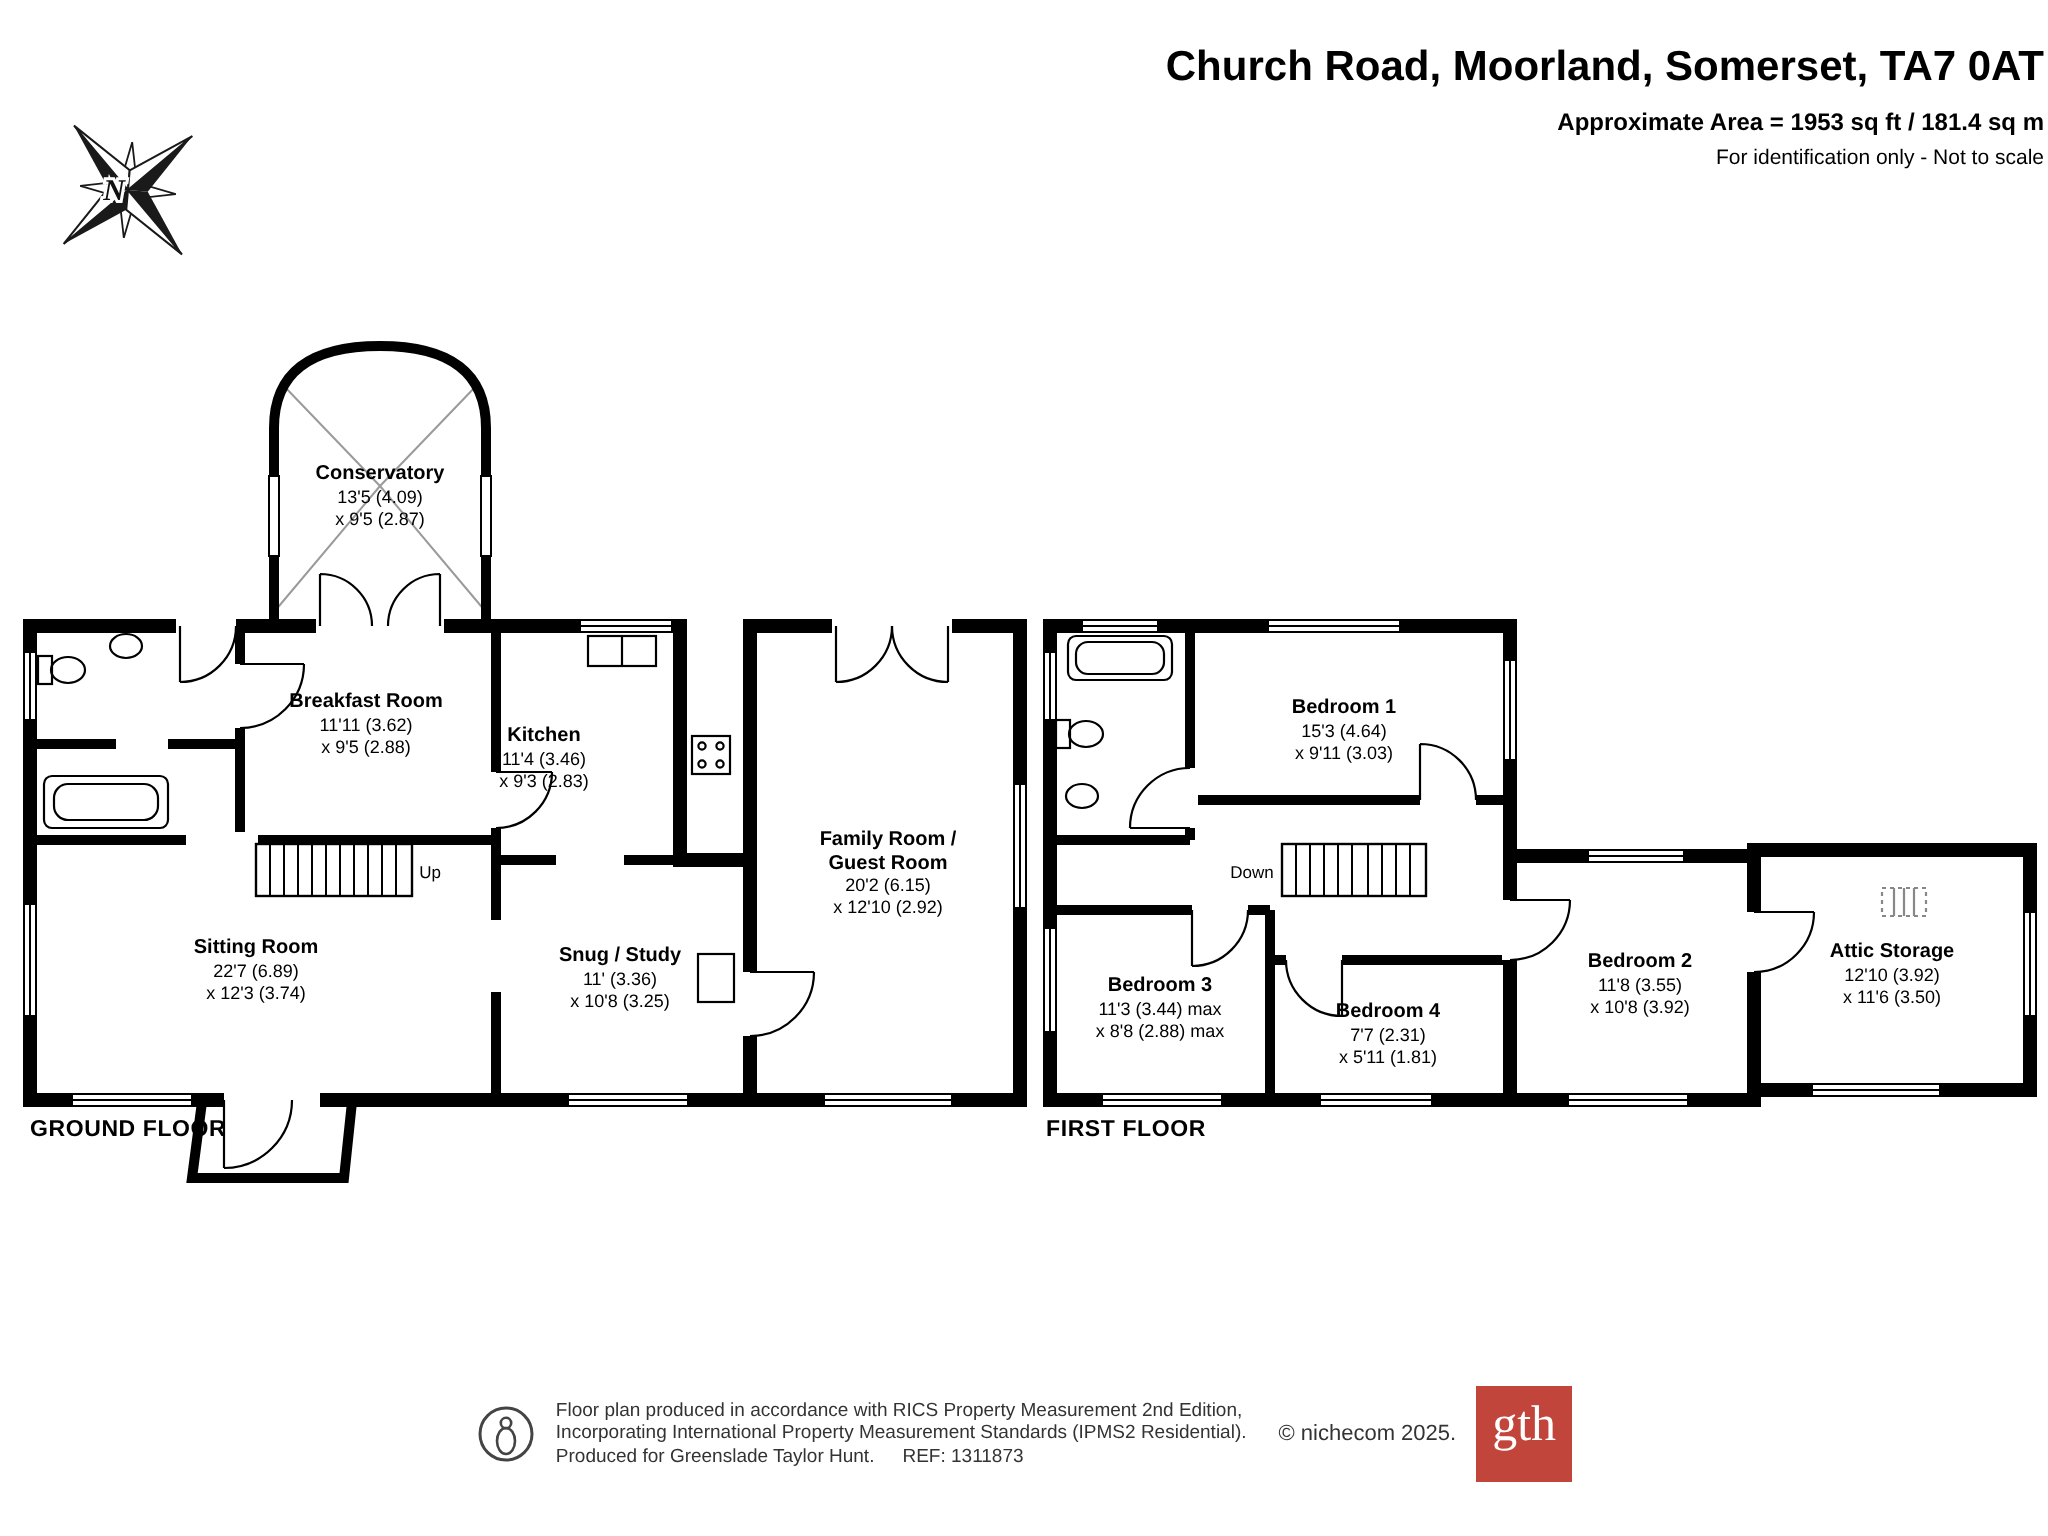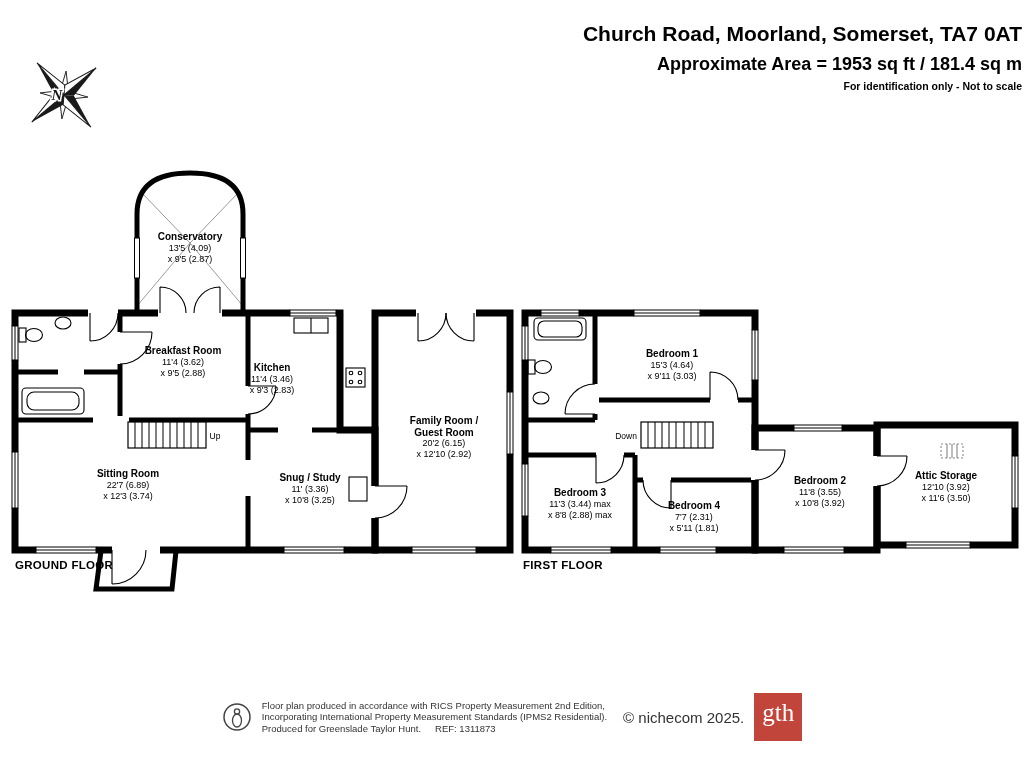--- a/index.html
+++ b/index.html
@@ -1,31 +1,31 @@
 <!DOCTYPE html>
 <html><head>
 <meta charset="utf-8">
 <style>
   html,body{margin:0;padding:0;background:#fff;}
   body{width:1024px;height:768px;overflow:hidden;font-family:"Liberation Sans",sans-serif;color:#000;}
   .page{position:relative;width:1024px;height:768px;background:#fff;}
   svg{display:block;}
   .header{position:absolute;top:22px;right:2px;text-align:right;}
   .title{font-size:21px;font-weight:bold;line-height:24px;text-align:center;}
-  .area{font-size:18px;font-weight:bold;margin-top:8px;text-align:right;}
-  .disclaimer{font-size:10.5px;font-weight:bold;margin-top:5px;}
+  .area{font-size:12px;font-weight:bold;margin-top:8px;text-align:right;}
+  .disclaimer{font-size:10.5px;font-weight:normal;margin-top:5px;}
   .room-label{position:absolute;transform:translate(-50%,-50%);text-align:center;white-space:nowrap;}
   .room-name{font-weight:bold;font-size:10px;line-height:11.5px;}
   .room-dim{font-size:9px;line-height:11px;}
   .stair-label{position:absolute;transform:translate(-50%,-50%);font-size:8.5px;}
   .floor-label{position:absolute;font-weight:bold;font-size:11.5px;letter-spacing:0.3px;}
   .footer{position:absolute;top:693px;left:0;width:1024px;display:flex;justify-content:center;align-items:center;gap:10px;}
   .footer-text{font-size:9.5px;line-height:11.5px;color:#333;}
   .ref{margin-left:14px;}
-  .copyright{font-size:15px;color:#333;margin-left:6px;white-space:nowrap;}
+  .copyright{font-size:11px;color:#333;margin-left:6px;white-space:nowrap;}
   .logo{width:48px;height:48px;background:#c2453c;color:#fff;display:flex;align-items:flex-start;justify-content:center;
         font-family:"Liberation Serif",serif;font-size:25px;line-height:40px;}
 </style>
 </head>
 <body>
 
 <div class="page">
 
   <div class="header">
     <div class="title">Church Road, Moorland, Somerset, TA7 0AT</div>
@@ -230,21 +230,21 @@
     </g>
   </svg>
 
   <div class="room-label" style="left:190px;top:248px">
     <div class="room-name">Conservatory</div>
     <div class="room-dim">13'5 (4.09)</div>
     <div class="room-dim">x 9'5 (2.87)</div>
   </div>
   <div class="room-label" style="left:183px;top:362px">
     <div class="room-name">Breakfast Room</div>
-    <div class="room-dim">11'4 (3.62)</div>
+    <div class="room-dim">11'11 (3.62)</div>
     <div class="room-dim">x 9'5 (2.88)</div>
   </div>
   <div class="room-label" style="left:272px;top:379px">
     <div class="room-name">Kitchen</div>
     <div class="room-dim">11'4 (3.46)</div>
     <div class="room-dim">x 9'3 (2.83)</div>
   </div>
   <div class="room-label" style="left:128px;top:485px">
     <div class="room-name">Sitting Room</div>
     <div class="room-dim">22'7 (6.89)</div>

